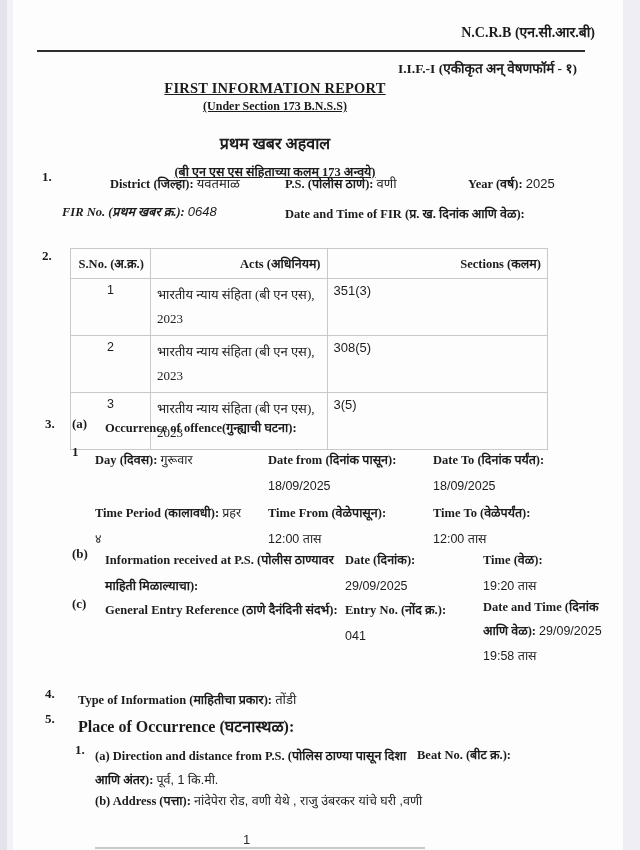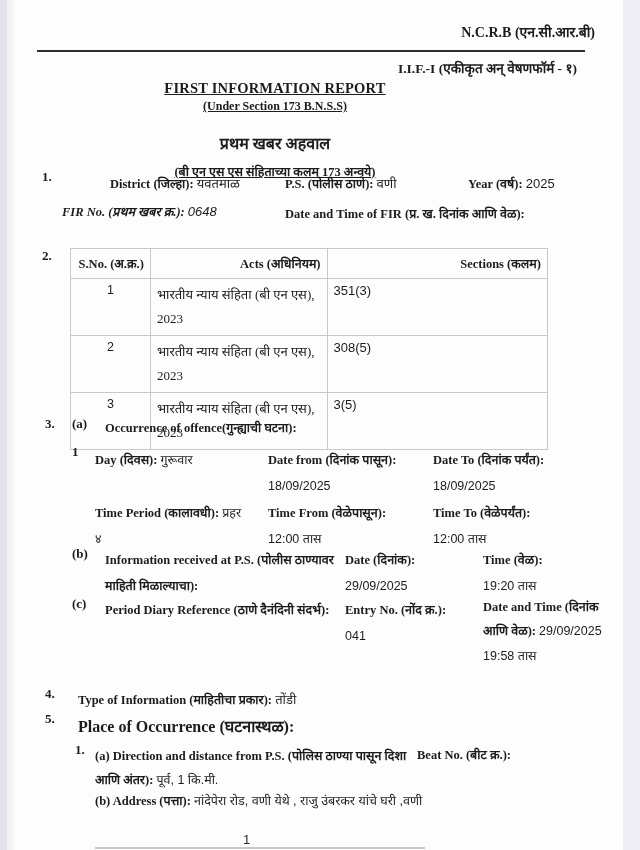--- a/index.html
+++ b/index.html
@@ -164,21 +164,21 @@
   <div class="cell" style="left:345px; top:548px; width:130px;">
     <span class="lbl">Date (दिनांक):</span>
     <span class="val val-block">29/09/2025</span>
   </div>
   <div class="cell" style="left:483px; top:548px; width:120px;">
     <span class="lbl">Time (वेळ):</span>
     <span class="val val-block">19:20 तास</span>
   </div>
 
   <div class="abs secnum" style="left:72px; top:596px;">(c)</div>
-  <div class="cell lbl" style="left:105px; top:598px; width:240px;">Period Diary Reference (ठाणे दैनंदिनी संदर्भ):</div>
+  <div class="cell lbl" style="left:105px; top:598px; width:240px;">General Entry Reference (ठाणे दैनंदिनी संदर्भ):</div>
   <div class="cell" style="left:345px; top:598px; width:130px;">
     <span class="lbl">Entry No. (नोंद क्र.):</span>
     <span class="val val-block">041</span>
   </div>
   <div class="cell" style="left:483px; top:595px; width:122px; line-height:1.95;">
     <span class="lbl">Date and Time (दिनांक आणि वेळ):</span>
     <span class="val">29/09/2025 19:58 तास</span>
   </div>
 
   <div class="abs secnum" style="left:45px; top:686px;">4.</div>

